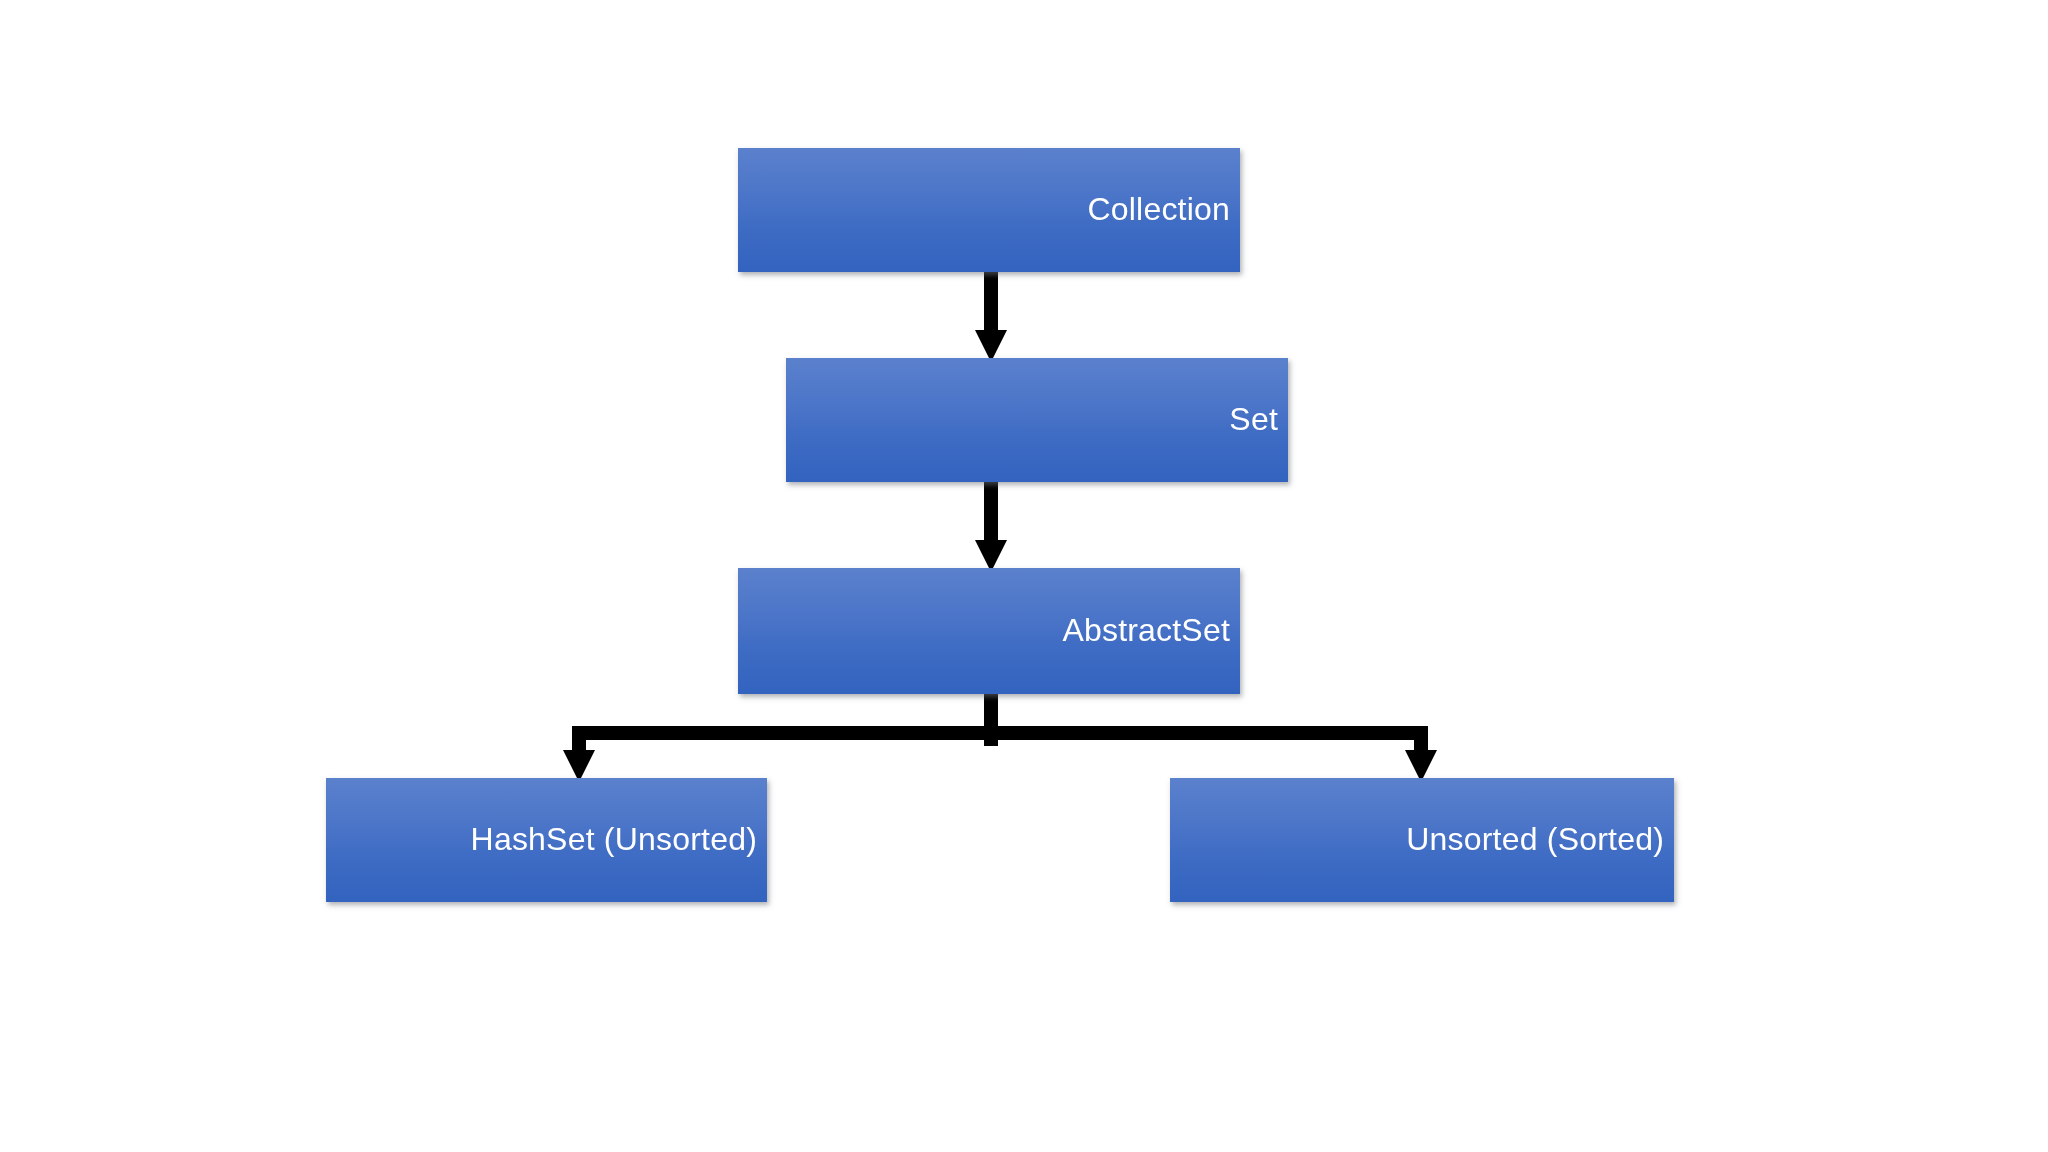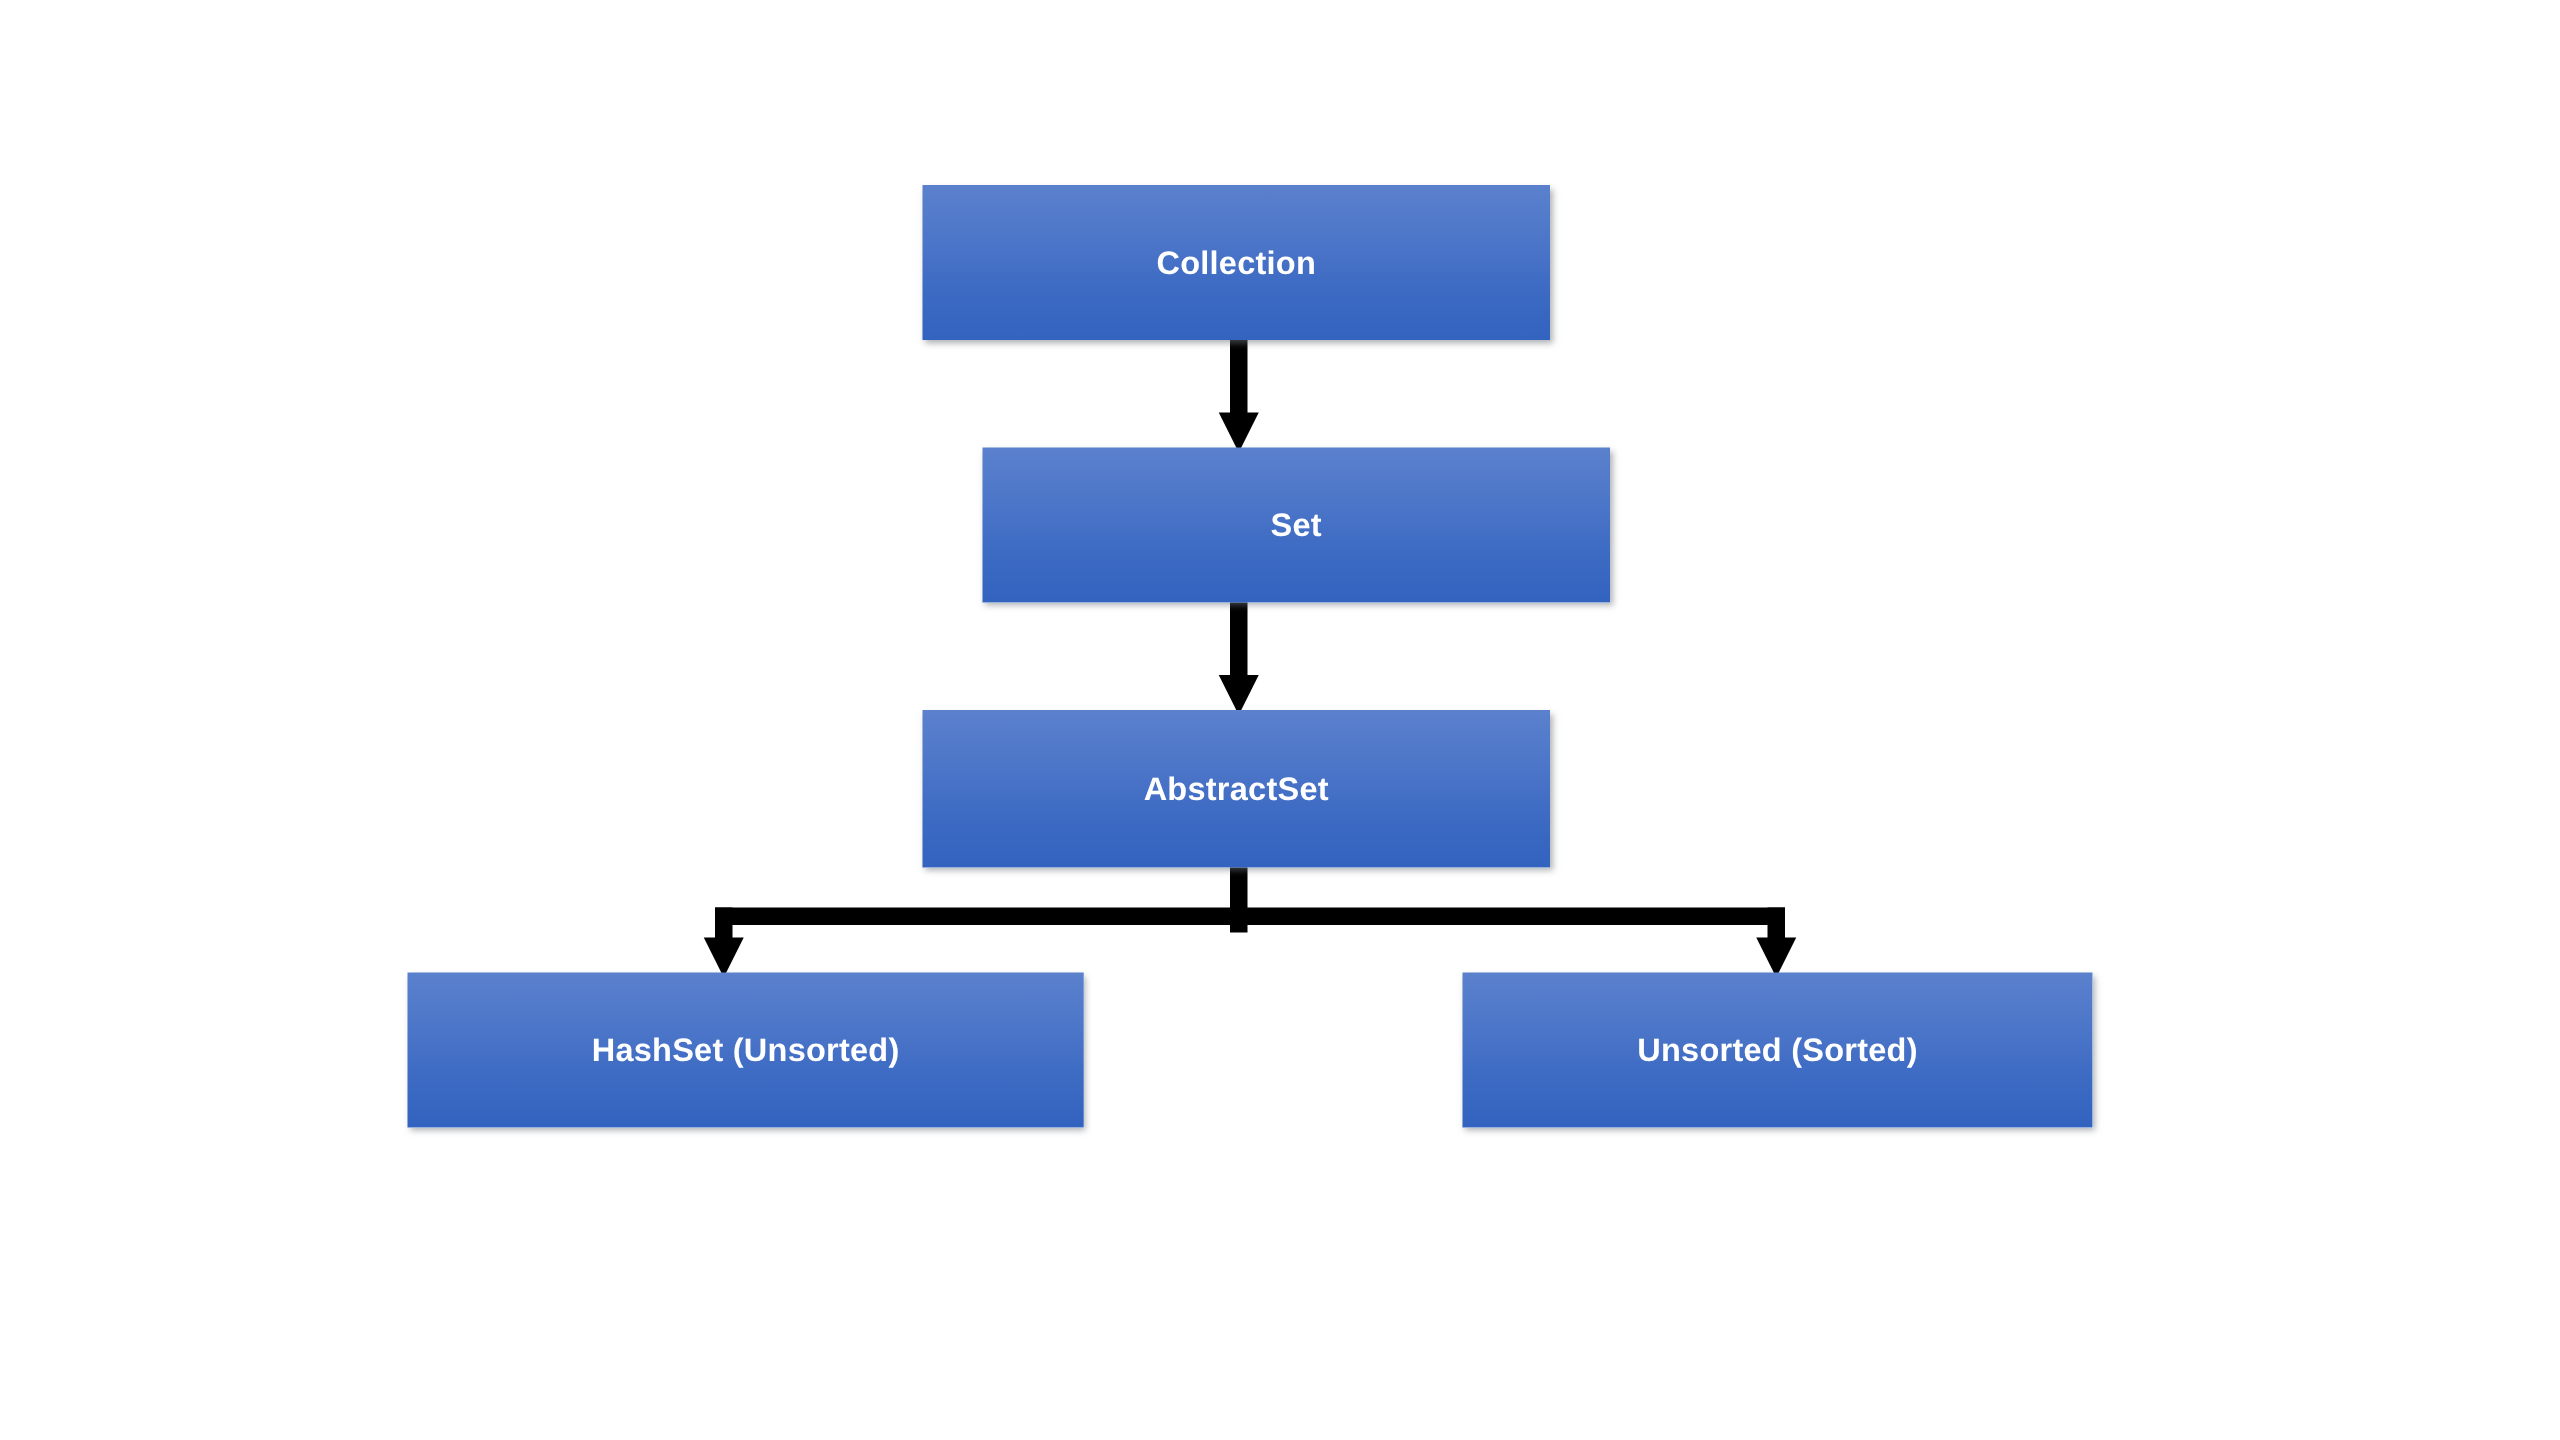--- a/index.html
+++ b/index.html
@@ -18,24 +18,24 @@
     background: #ffffff;
     overflow: hidden;
   }
   .node {
     position: absolute;
     box-sizing: border-box;
     background: linear-gradient(to bottom, #5b81cd 0%, #4b75c8 38%, #3f6cc4 62%, #3263bf 100%);
     box-shadow: 2px 3px 5px rgba(110, 115, 120, 0.55);
     display: flex;
     align-items: center;
-    justify-content: center;
+    justify-content: flex-end;
     color: #ffffff;
-    font-size: 26px;
-    font-weight: 700;
+    font-size: 32px;
+    font-weight: 400;
     letter-spacing: 0.2px;
     line-height: 1.1;
     text-align: center;
     user-select: none;
   }
   .node-label {
     display: block;
     padding: 0 10px;
   }
   .connector-svg {
@@ -85,21 +85,21 @@
   </div>
 
   <div class="node" style="left:738px; top:358px; width:502px; height:124px;margin-left:48px;">
     <span class="node-label">Set</span>
   </div>
 
   <div class="node" style="left:738px; top:568px; width:502px; height:126px;">
     <span class="node-label">AbstractSet</span>
   </div>
 
-  <div class="node" style="left:326px; top:778px; width:541px; height:124px;">
+  <div class="node" style="left:326px; top:778px; width:441px; height:124px;">
     <span class="node-label">HashSet (Unsorted)</span>
   </div>
 
   <div class="node" style="left:1170px; top:778px; width:504px; height:124px;">
     <span class="node-label">Unsorted (Sorted)</span>
   </div>
 
 </div>
 
 </body></html>

